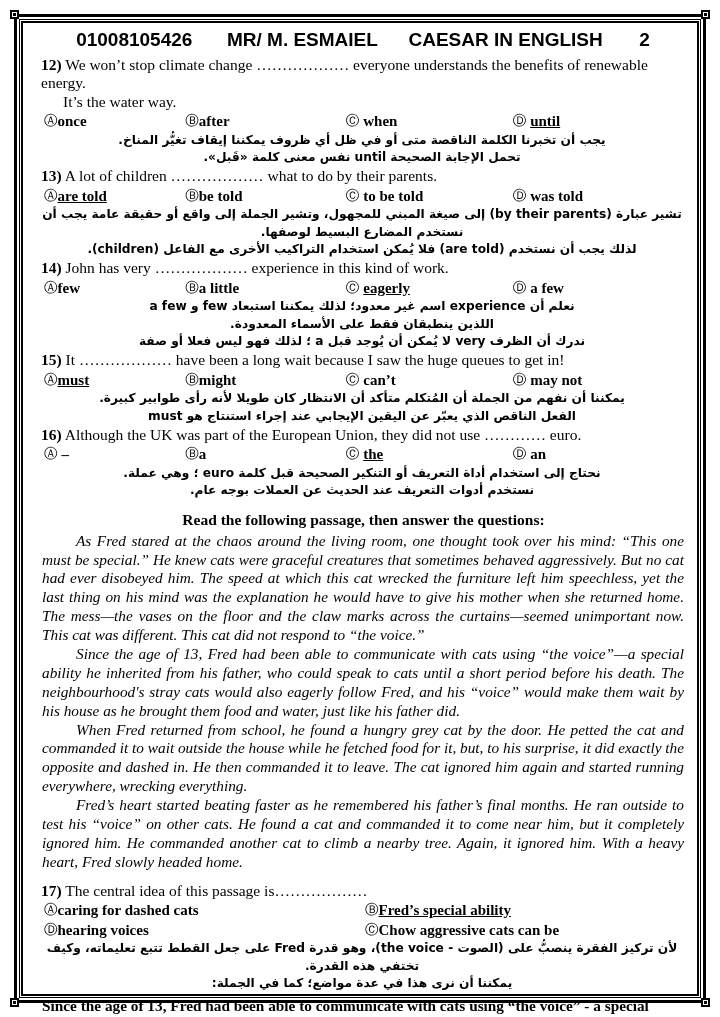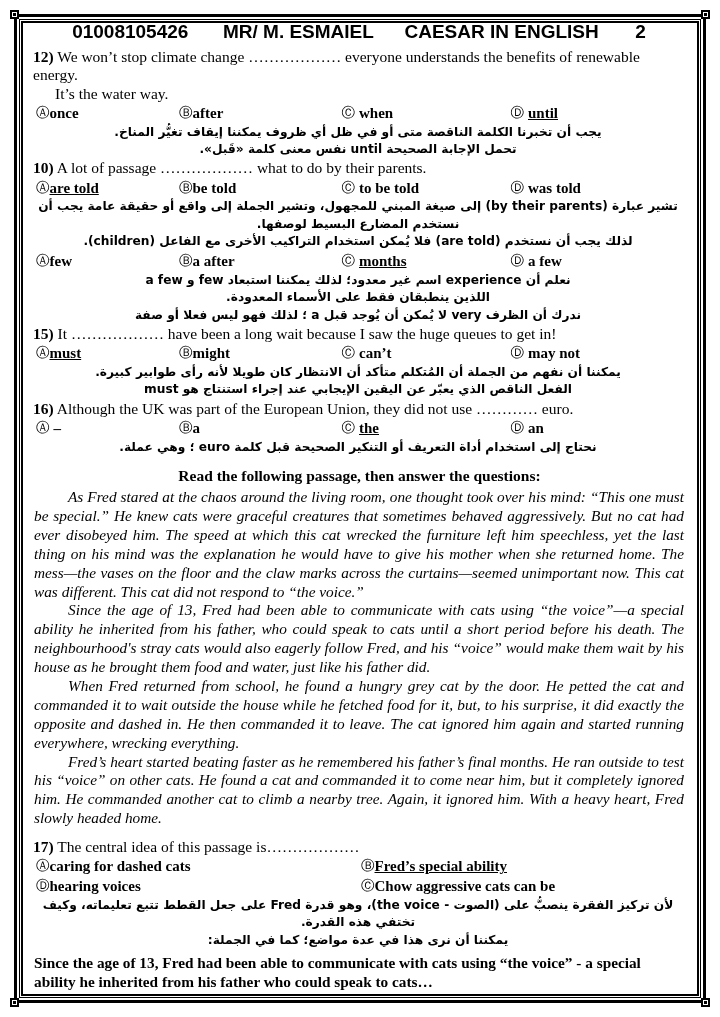--- a/index.html
+++ b/index.html
@@ -46,23 +46,23 @@
     display: block; width: 3px; height: 3px;
     background: #000; margin: 1px;
   }
   .c-tl { left: 10px; top: 10px; }
   .c-tr { right: 10px; top: 10px; }
   .c-bl { left: 10px; bottom: 10px; }
   .c-br { right: 10px; bottom: 10px; }
 
   .content {
     position: absolute;
-    left: 24px; top: 14px;
+    left: 24px; top: 22px;
     width: 672px; height: 973px;
-    padding: 4px 10px 0 8px;
+    padding: 4px 10px 0 16px;
   }
 
   
   .doc-header {
     font-family: "Liberation Sans", sans-serif;
     font-weight: bold;
     font-size: 19px;
     letter-spacing: 0px;
     text-align: center;
     padding: 3px 0 5px 0;
@@ -199,40 +199,44 @@
       <div class="opt w-d"><span class="circ">Ⓓ</span><span class="sp"></span><span class="opt-label ans">until</span></div>
     </div>
     <div class="ar">
       <span class="ar-line">يجب أن تخبرنا الكلمة الناقصة متى أو في ظل أي ظروف يمكننا إيقاف تغيُّر المناخ.</span>
       <span class="ar-line">تحمل الإجابة الصحيحة until نفس معنى كلمة «قَبل».</span>
     </div>
   </div>
 
   <div class="q-block">
     <div class="q-stem">
-      <span class="q-num">10)</span>
-      <span>A lot of passage ……………… what to do by their parents.</span>
+      <span class="q-num">13)</span>
+      <span>A lot of children ……………… what to do by their parents.</span>
     </div>
     <div class="options">
       <div class="opt w-a"><span class="circ">Ⓐ</span><span class="opt-label ans">are told</span></div>
       <div class="opt w-b"><span class="circ">Ⓑ</span><span class="opt-label">be told</span></div>
       <div class="opt w-c"><span class="circ">Ⓒ</span><span class="sp"></span><span class="opt-label">to be told</span></div>
       <div class="opt w-d"><span class="circ">Ⓓ</span><span class="sp"></span><span class="opt-label">was told</span></div>
     </div>
     <div class="ar">
       <span class="ar-line">تشير عبارة (by their parents) إلى صيغة المبني للمجهول، وتشير الجملة إلى واقع أو حقيقة عامة يجب أن نستخدم المضارع البسيط لوصفها.</span>
       <span class="ar-line">لذلك يجب أن نستخدم (are told) فلا يُمكن استخدام التراكيب الأخرى مع الفاعل (children).</span>
     </div>
   </div>
 
   <div class="q-block">
+    <div class="q-stem">
+      <span class="q-num">14)</span>
+      <span>John has very ……………… experience in this kind of work.</span>
+    </div>
     <div class="options">
       <div class="opt w-a"><span class="circ">Ⓐ</span><span class="opt-label">few</span></div>
-      <div class="opt w-b"><span class="circ">Ⓑ</span><span class="opt-label">a after</span></div>
-      <div class="opt w-c"><span class="circ">Ⓒ</span><span class="sp"></span><span class="opt-label ans">months</span></div>
+      <div class="opt w-b"><span class="circ">Ⓑ</span><span class="opt-label">a little</span></div>
+      <div class="opt w-c"><span class="circ">Ⓒ</span><span class="sp"></span><span class="opt-label ans">eagerly</span></div>
       <div class="opt w-d"><span class="circ">Ⓓ</span><span class="sp"></span><span class="opt-label">a few</span></div>
     </div>
     <div class="ar">
       <span class="ar-line">نعلم أن experience اسم غير معدود؛ لذلك يمكننا استبعاد few و a few</span>
       <span class="ar-line">اللذين ينطبقان فقط على الأسماء المعدودة.</span>
       <span class="ar-line">ندرك أن الظرف very لا يُمكن أن يُوجد قبل a ؛ لذلك فهو ليس فعلا أو صفة</span>
     </div>
   </div>
 
   <div class="q-block">
@@ -258,20 +262,21 @@
       <span>Although the UK was part of the European Union, they did not use ………… euro.</span>
     </div>
     <div class="options">
       <div class="opt w-a"><span class="circ">Ⓐ</span><span class="sp"></span><span class="opt-label">–</span></div>
       <div class="opt w-b"><span class="circ">Ⓑ</span><span class="opt-label">a</span></div>
       <div class="opt w-c"><span class="circ">Ⓒ</span><span class="sp"></span><span class="opt-label ans">the</span></div>
       <div class="opt w-d"><span class="circ">Ⓓ</span><span class="sp"></span><span class="opt-label">an</span></div>
     </div>
     <div class="ar">
       <span class="ar-line">نحتاج إلى استخدام أداة التعريف أو التنكير الصحيحة قبل كلمة euro ؛ وهي عملة.</span>
+      <span class="ar-line">نستخدم أدوات التعريف عند الحديث عن العملات بوجه عام.</span>
     </div>
   </div>
 
   <div class="passage-title">Read the following passage, then answer the questions:</div>
   <div class="passage">
     <p>As Fred stared at the chaos around the living room, one thought took over his mind: “This one must be special.” He knew cats were graceful creatures that sometimes behaved aggressively. But no cat had ever disobeyed him. The speed at which this cat wrecked the furniture left him speechless, yet the last thing on his mind was the explanation he would have to give his mother when she returned home. The mess—the vases on the floor and the claw marks across the curtains—seemed unimportant now. This cat was different. This cat did not respond to “the voice.”</p>
     <p>Since the age of 13, Fred had been able to communicate with cats using “the voice”—a special ability he inherited from his father, who could speak to cats until a short period before his death. The neighbourhood's stray cats would also eagerly follow Fred, and his “voice” would make them wait by his house as he brought them food and water, just like his father did.</p>
     <p>When Fred returned from school, he found a hungry grey cat by the door. He petted the cat and commanded it to wait outside the house while he fetched food for it, but, to his surprise, it did exactly the opposite and dashed in. He then commanded it to leave. The cat ignored him again and started running everywhere, wrecking everything.</p>
     <p>Fred’s heart started beating faster as he remembered his father’s final months. He ran outside to test his “voice” on other cats. He found a cat and commanded it to come near him, but it completely ignored him. He commanded another cat to climb a nearby tree. Again, it ignored him. With a heavy heart, Fred slowly headed home.</p>
   </div>

